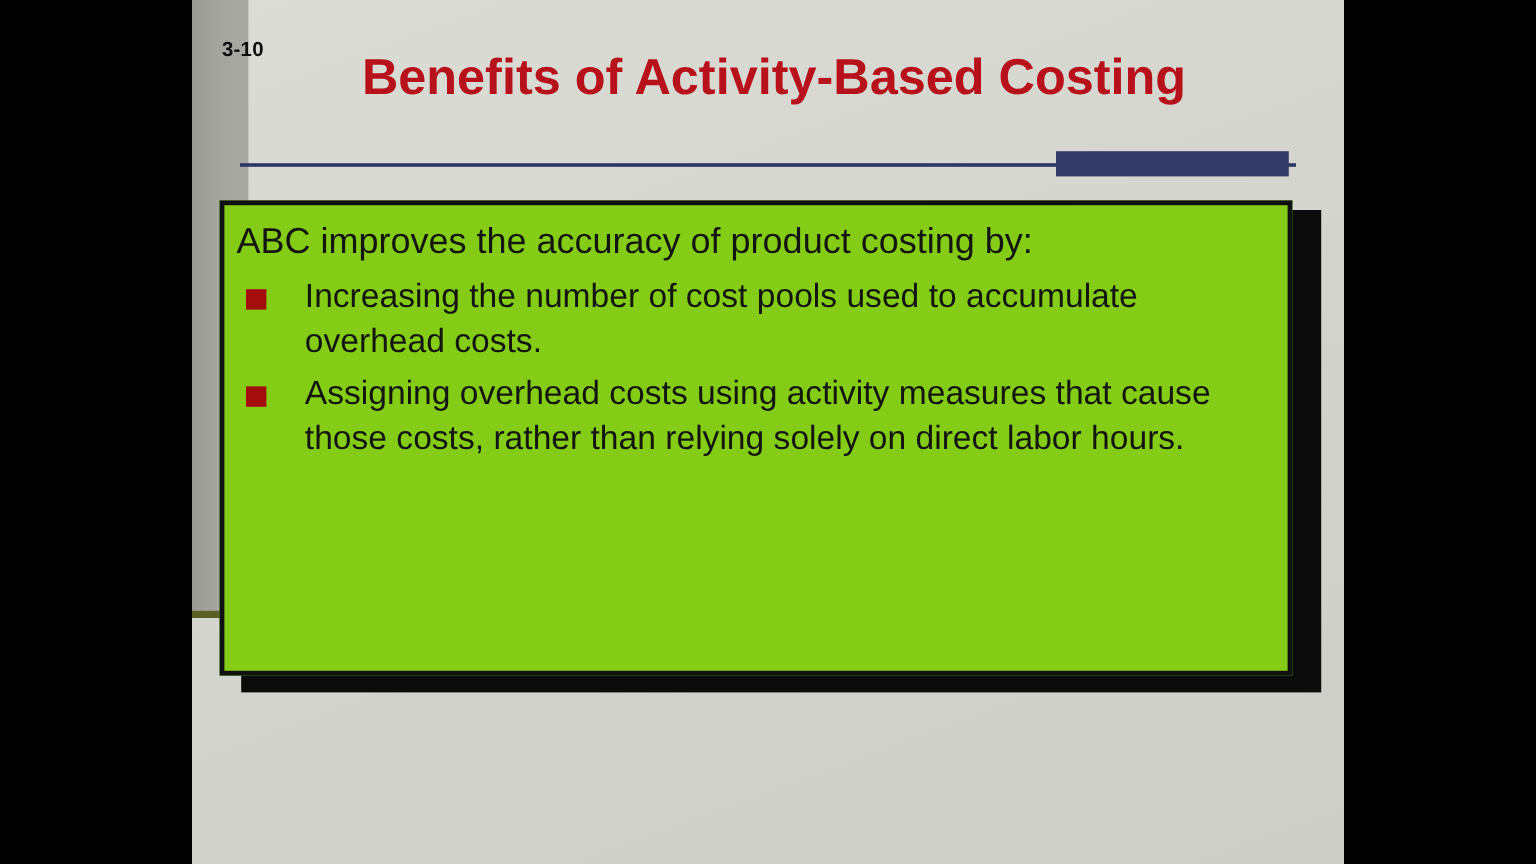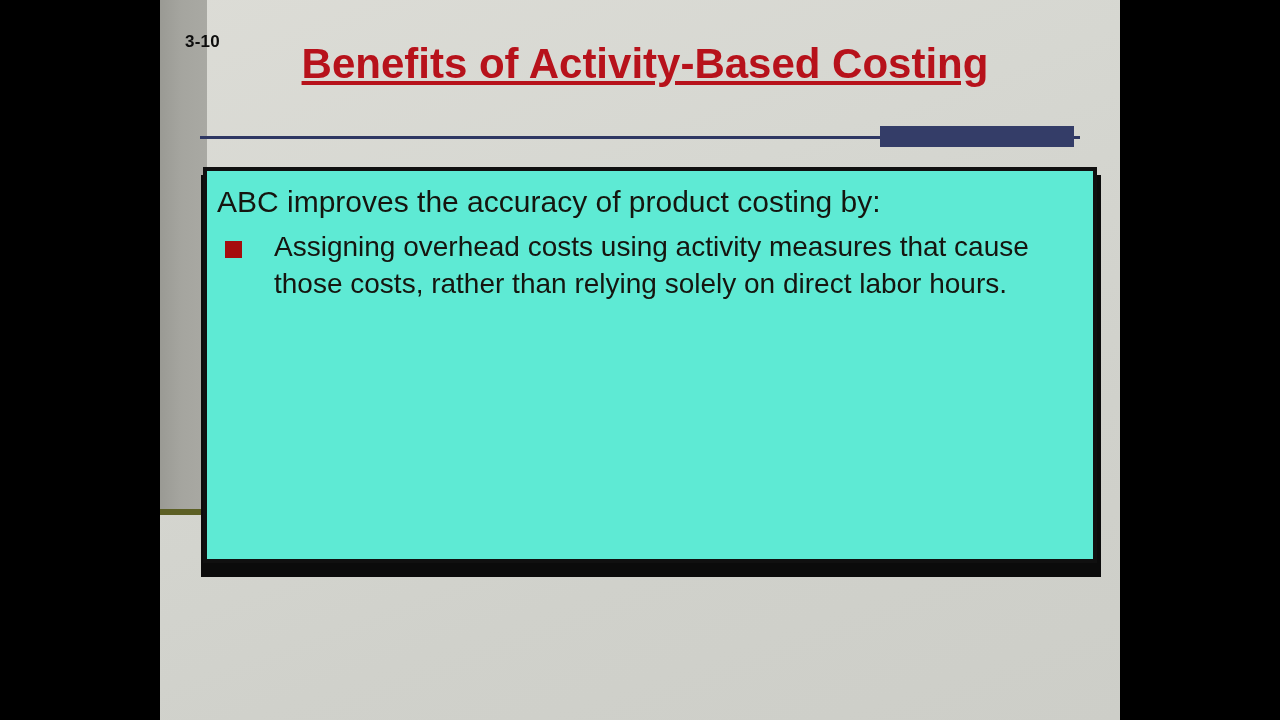--- a/index.html
+++ b/index.html
@@ -76,21 +76,20 @@
   #title {
     position: absolute;
     left: 40px;
     top: 40px;
     width: 890px;
     text-align: center;
     font-size: 42px;
     font-weight: bold;
     color: #b7121b;
     white-space: nowrap;
-    text-decoration: underline;
   }
 
   
   #rule {
     position: absolute;
     left: 40px;
     top: 136px;
     width: 880px;
     height: 3px;
     background: #2e3763;
@@ -109,25 +108,25 @@
   #panel-shadow {
     position: absolute;
     left: 41px;
     top: 175px;
     width: 900px;
     height: 402px;
     background: #0b0b0b;
   }
   #panel {
     position: absolute;
-    left: 43px;
+    left: 23px;
     top: 167px;
     width: 894px;
     height: 396px;
-    background: #5eead4;
+    background: #84cc16;
     border: 4px solid #101010;
     box-sizing: border-box;
   }
 
   #panel-inner {
     position: absolute;
     left: 0; top: 0;
     width: 100%; height: 100%;
     padding: 14px 10px 0 10px;
     box-sizing: border-box;
@@ -180,20 +179,24 @@
     <div id="rule"></div>
     <div id="rule-block"></div>
 
     <div id="panel-shadow"></div>
 
     <div id="panel">
       <div id="panel-inner">
 
         <p id="lead-line">ABC improves the accuracy of product costing by:</p>
 
+        <div class="bullet-row">
+          <span class="bullet-mark"></span>
+          <span class="bullet-text">Increasing the number of cost pools used to accumulate overhead costs.</span>
+        </div>
 
 
         <div class="bullet-row">
           <span class="bullet-mark"></span>
           <span class="bullet-text">Assigning overhead costs using activity measures that cause those costs, rather than relying solely on direct labor hours.</span>
         </div>
 
       </div>
     </div>
 

